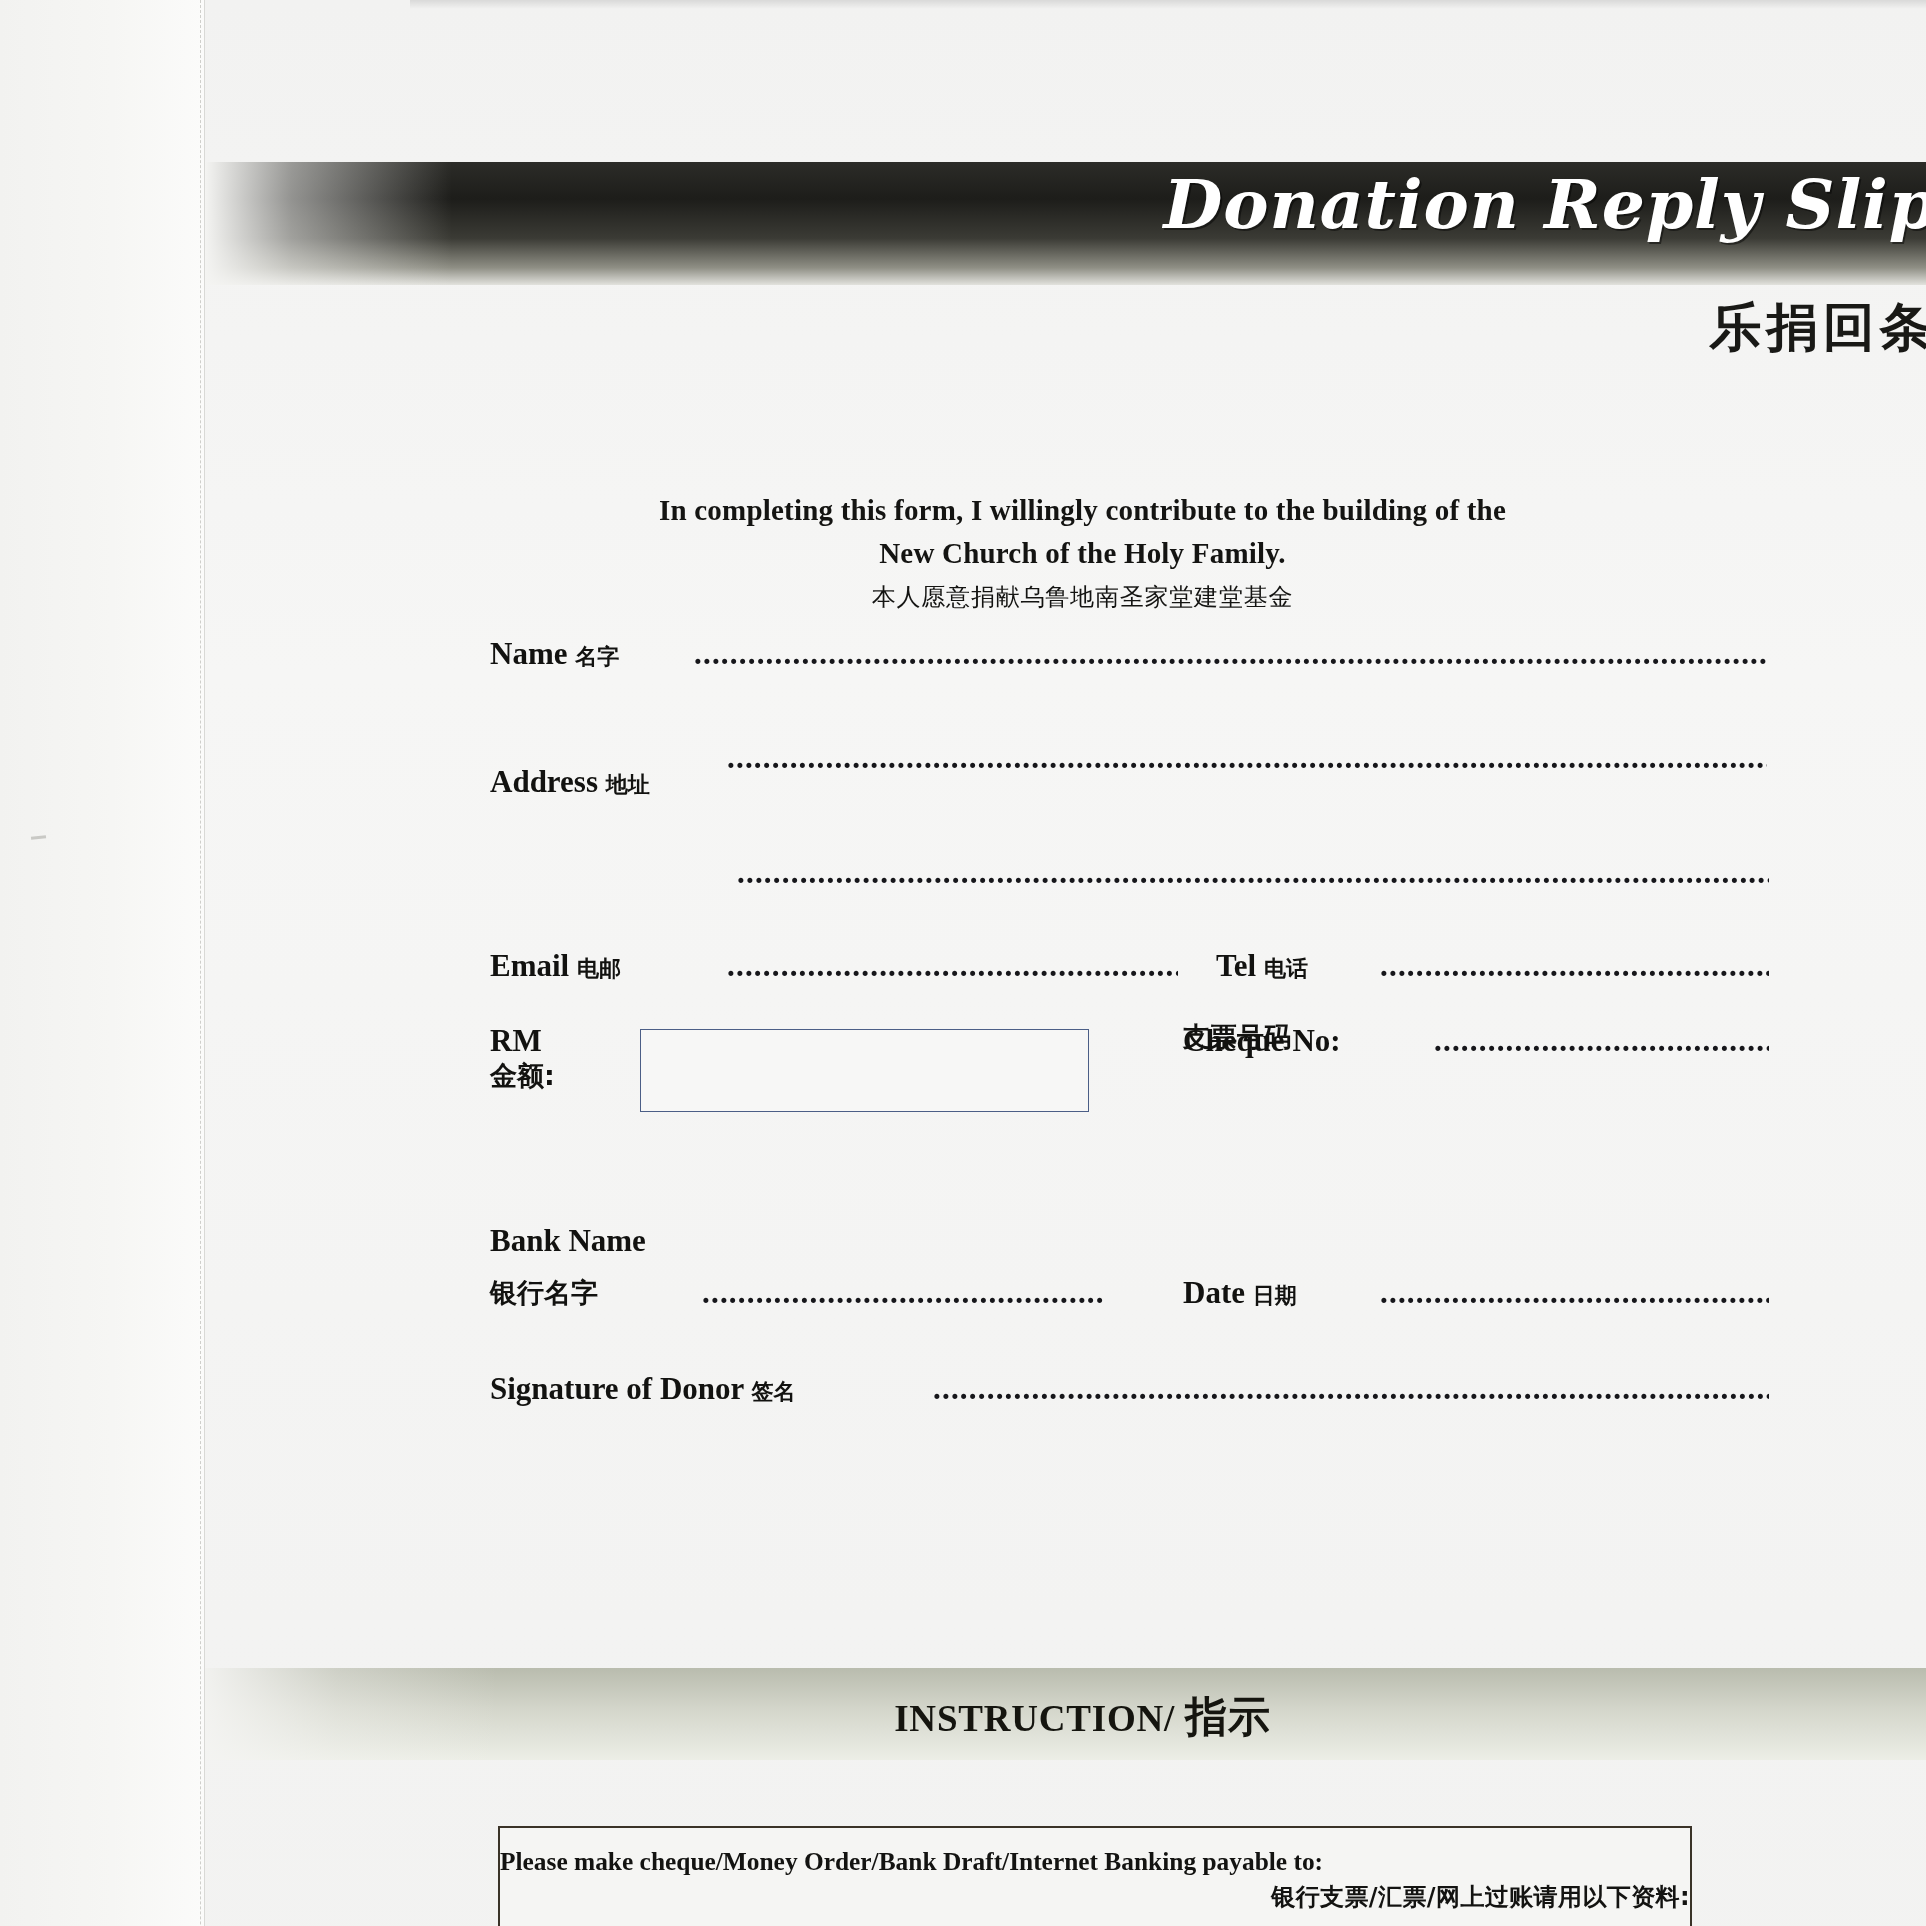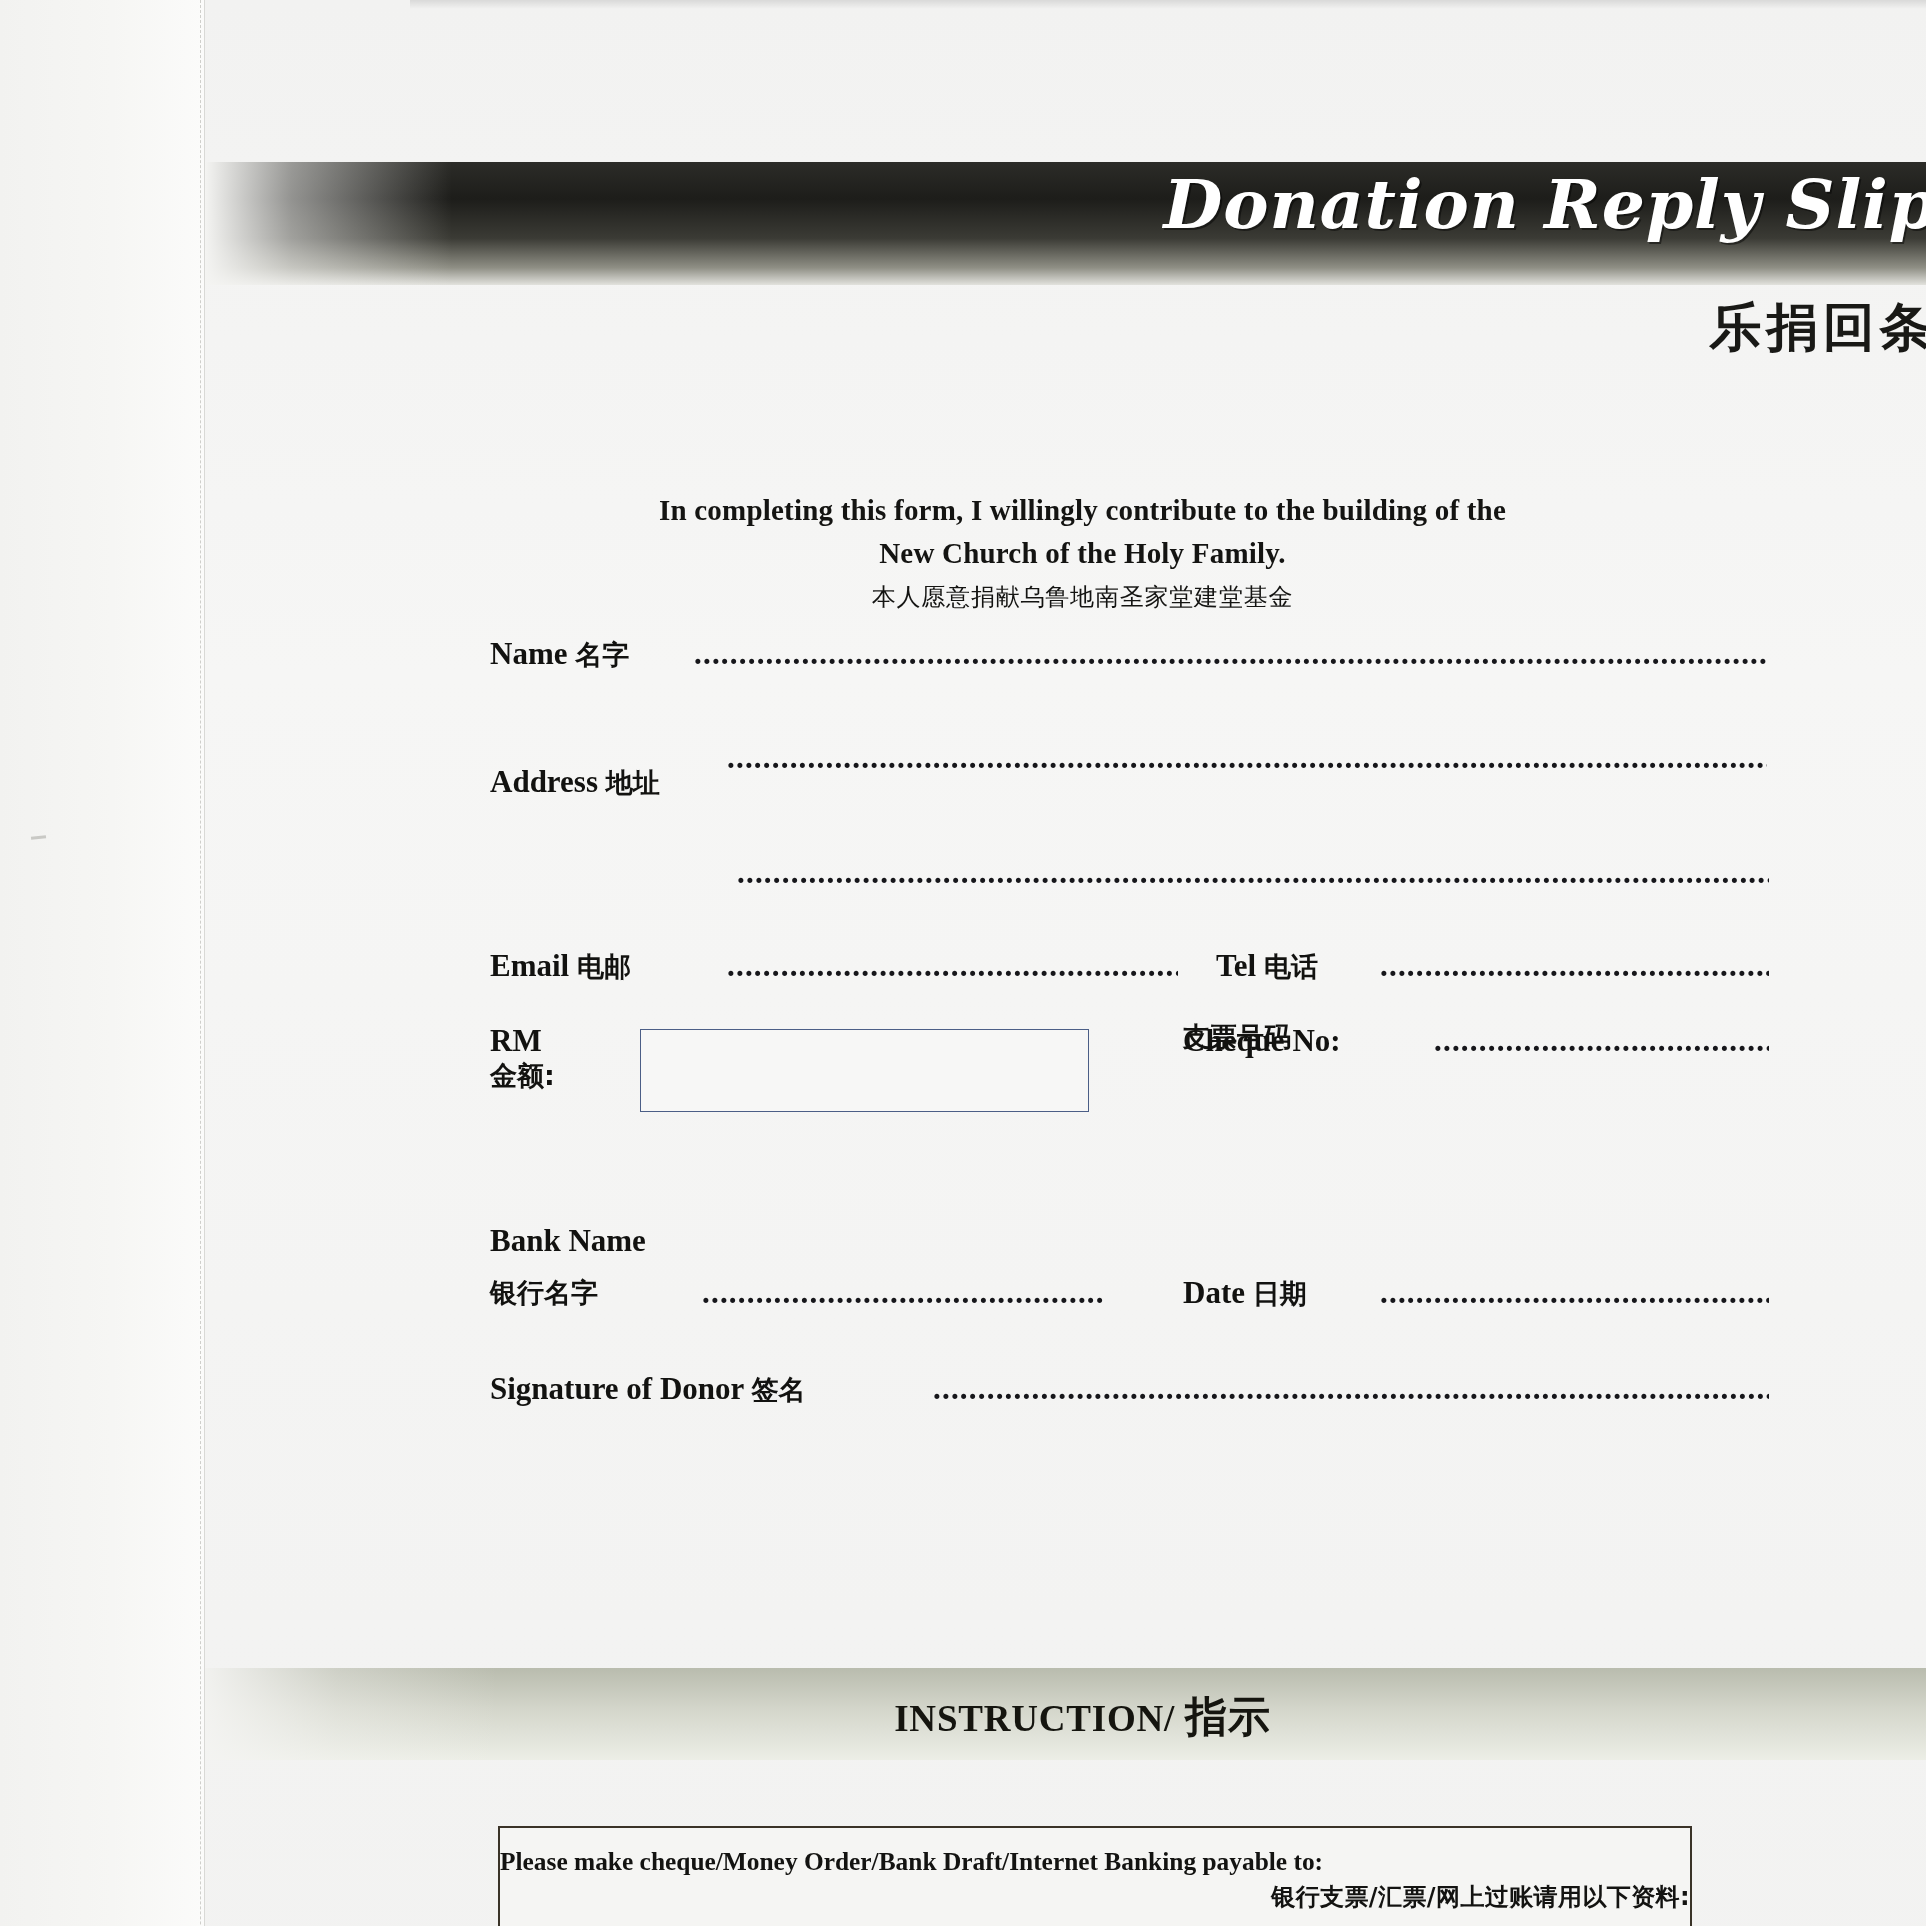--- a/index.html
+++ b/index.html
@@ -127,21 +127,21 @@
     position: absolute;
     font-family: "Liberation Serif", serif;
     font-weight: bold;
     font-size: 31px;
     color: #121210;
     white-space: nowrap;
   }
   .fld .cn {
     font-family: "DejaVu Sans", sans-serif;
     font-weight: bold;
-    font-size: 27px;
+    font-size: 22px;
   }
   .dots {
     position: absolute;
     font-family: "Liberation Serif", serif;
     font-weight: bold;
     font-size: 31px;
     color: #16161a;
     letter-spacing: 1.2px;
     overflow: hidden;
     white-space: nowrap;

